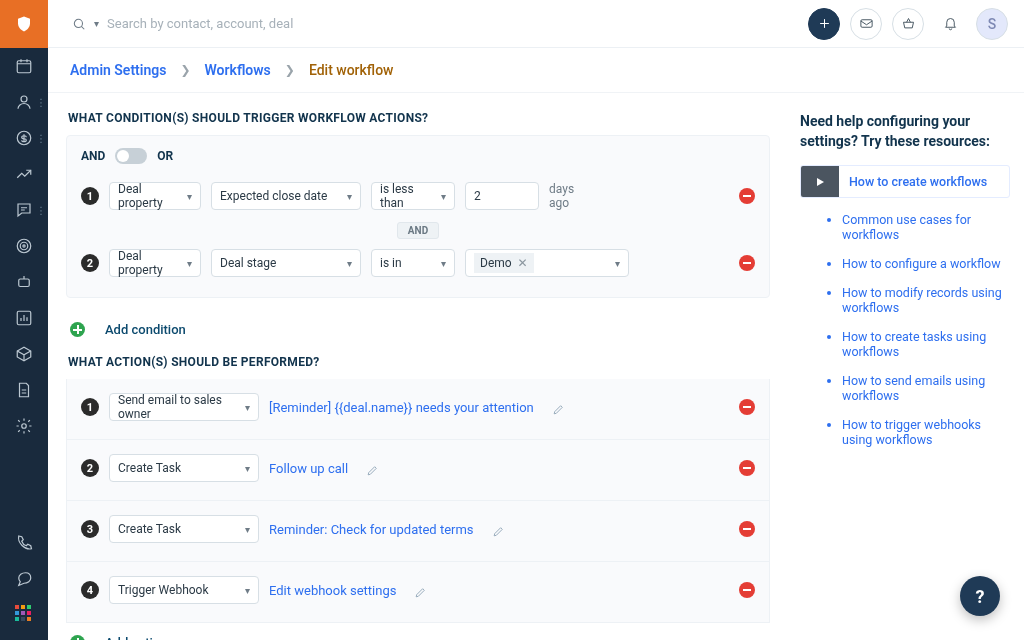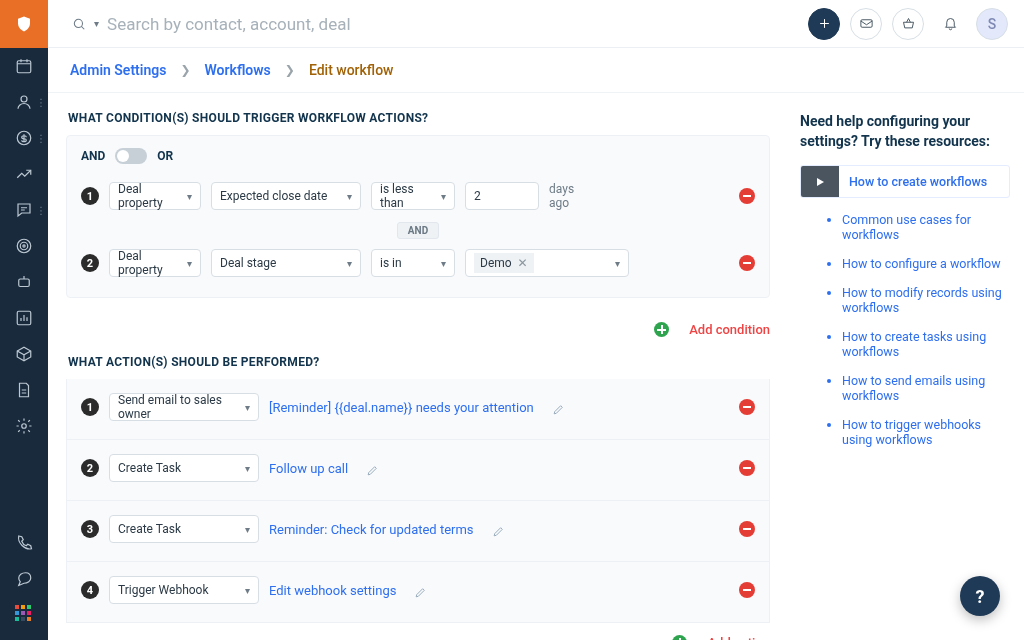--- a/index.html
+++ b/index.html
@@ -24,21 +24,21 @@
   .rail .grid9 span:nth-child(7){background:#1abc9c}
   .rail .grid9 span:nth-child(8){background:#34495e}
   .rail .grid9 span:nth-child(9){background:#e67e22}
 
   
   .main { flex:1; display:flex; flex-direction:column; min-width:0;}
   .topbar { height:48px; display:flex; align-items:center; padding:0 16px 0 24px; border-bottom:1px solid #ecf0f4;}
   .search { display:flex; align-items:center; gap:8px; color:#6f7c87; font-size:13px;}
   .search svg{width:14px;height:14px;stroke:#6f7c87;fill:none;stroke-width:1.8}
   .search .caret { font-size:10px; }
-  .search input { border:none; outline:none; font-size:17px; width:260px; color:#12344d;}
+  .search input { border:none; outline:none; font-size:13px; width:260px; color:#12344d;}
   .search input::placeholder{color:#a7b1b9}
   .topbar .right { margin-left:auto; display:flex; align-items:center; gap:10px;}
   .circlebtn { width:32px; height:32px; border-radius:50%; border:1px solid #d7dfe5; background:#fff; display:flex; align-items:center; justify-content:center; cursor:pointer;}
   .circlebtn svg{width:15px;height:15px;stroke:#4c5b66;fill:none;stroke-width:1.6}
   .circlebtn.accent{ background:#1f3a56; border-color:#1f3a56; }
   .circlebtn.accent svg{stroke:#fff}
   .avatar{ width:32px;height:32px;border-radius:50%; background:#e3e8fb; color:#7e89b4; display:flex;align-items:center;justify-content:center; font-weight:500; font-size:14px; border:1px solid #d7dfe5;}
 
   .crumbs { padding:14px 22px; border-bottom:1px solid #f0f3f6; }
   .crumbs ol{ list-style:none; display:flex; align-items:center; gap:14px; font-size:14px; color:#2e6fef;}
@@ -65,21 +65,21 @@
   .sel.w2{width:150px}
   .sel.w3{width:84px}
   .sel.w4{width:74px}
   .sel.w5{width:164px}
   .valtxt { font-size:12px; color:#6f7c87; line-height:14px; width:36px;}
   .rm { width:16px;height:16px; border-radius:50%; background:#e43d35; margin-left:auto; cursor:pointer; position:relative;}
   .rm::after{content:""; position:absolute; left:4px; right:4px; top:7px; height:2px; background:#fff;}
   .andchip { font-size:10px; font-weight:700; color:#6a7883; background:#eef2f5; border:1px solid #e1e7ec; border-radius:3px; padding:2px 10px; margin:4px auto 6px auto; display:table;   text-align:center;}
   .chip { background:#eef2f5; border-radius:0; padding:3px 6px; font-size:12px; display:inline-flex; align-items:center; gap:6px;}
   .chip .x{ color:#8a959e; cursor:pointer; font-size:12px;}
-  .addline { display:flex; align-items:center; gap:20px; padding:12px 0 18px 4px; font-size:13px; color:#ef4444; cursor:pointer; font-weight:500;justify-content:flex-end;}
+  .addline { display:flex; align-items:center; gap:20px; padding:12px 0 18px 4px; font-size:13px; color:#0c4a6e; cursor:pointer; font-weight:500;}
   .addline .plus{ width:15px;height:15px; border-radius:50%; background:#2ea44f; position:relative;}
   .addline .plus::before,.addline .plus::after{content:"";position:absolute;background:#fff}
   .addline .plus::before{left:3px;right:3px;top:6.5px;height:2px}
   .addline .plus::after{top:3px;bottom:3px;left:6.5px;width:2px}
 
   .acard{ background:#f9fafc; border:1px solid #edf1f5; border-top:0; padding:10px 14px;}
   .acard:first-of-type{border-top:1px solid #edf1f5; border-radius:4px 4px 0 0}
   .acard:last-of-type{border-radius:0 0 4px 4px}
   .alabel{ color:#2e6fef; font-size:13px; cursor:pointer;}
   .pencil{ width:13px;height:13px; display:inline-block; margin-left:8px; position:relative;}

